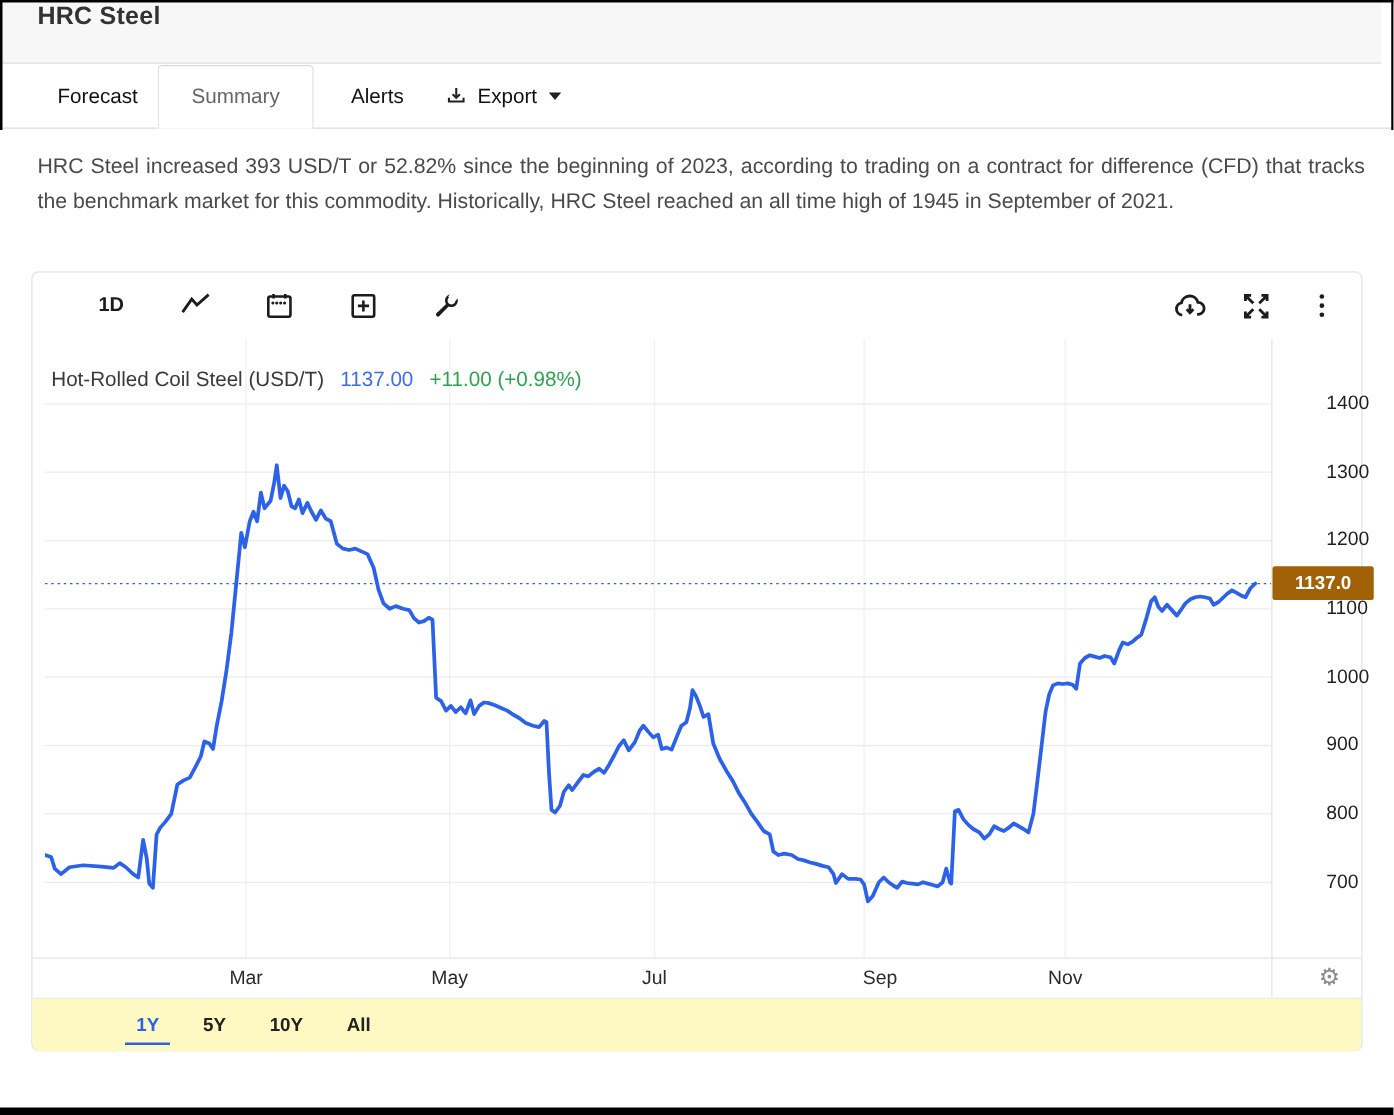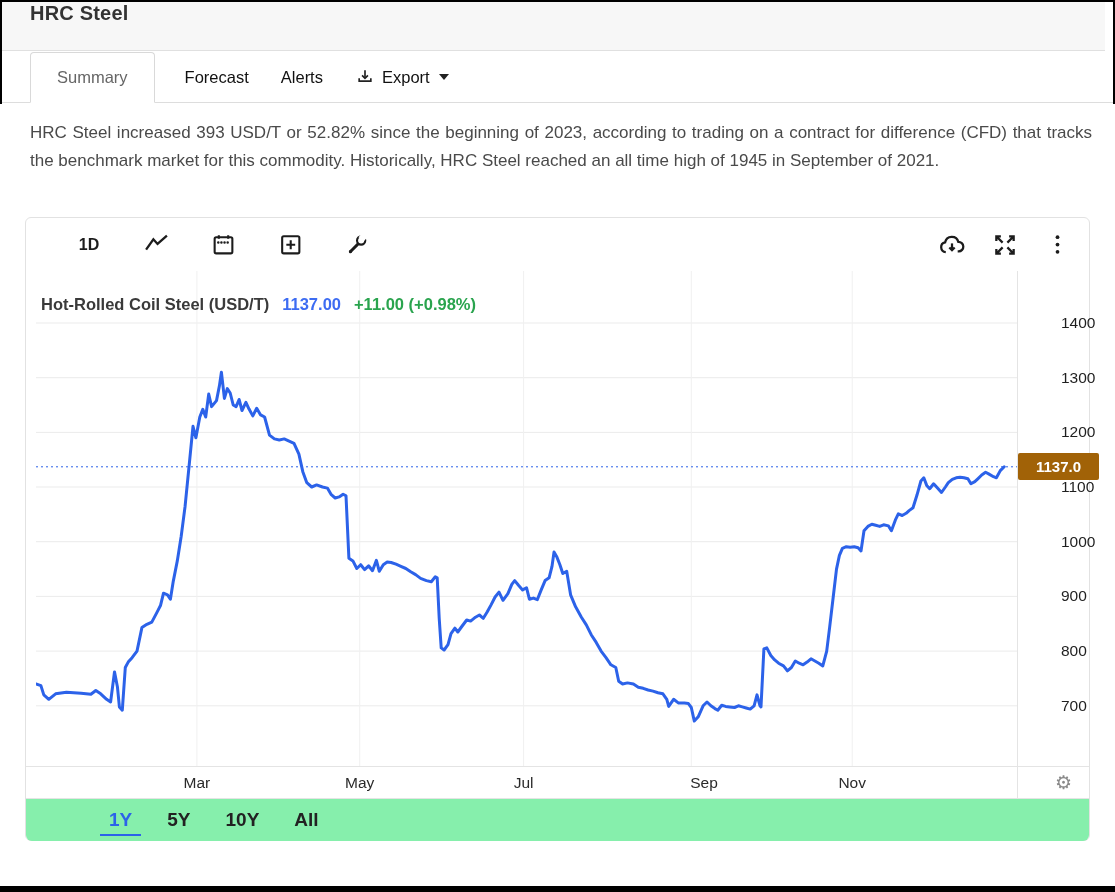--- a/index.html
+++ b/index.html
@@ -45,51 +45,51 @@
   .tb-right .tb-btn + .tb-btn { margin-left:24px; }
 
   
   .chart-body { position:relative; width:1063px; height:527px; }
   .plot-svg { position:absolute; left:10px; top:0; }
   .gl  { stroke:#ebebeb; stroke-width:1; }
   .glv { stroke:#f0f0f0; stroke-width:1; }
   .dot { stroke:#2c62e9; stroke-width:1; stroke-dasharray:2 3; }
   .pl  { fill:none; stroke:#2c62e9; stroke-width:3; stroke-linejoin:round; stroke-linecap:round; }
   .axis-v { position:absolute; left:991px; top:0; width:1px; height:527px; background:#e4e4e4; }
-  .legend { position:absolute; left:15px; top:24px; font-size:16.5px; display:flex; gap:13px; white-space:nowrap; z-index:5;font-weight:bold; }
+  .legend { position:absolute; left:15px; top:24px; font-size:16.5px; display:flex; gap:13px; white-space:nowrap; z-index:5; }
   .legend .nm { color:#3a3a3a; }
   .legend .pr { color:#3d6cf2; }
   .legend .ch { color:#2aa44e; }
   .ylab { position:absolute; left:1003px; font-size:15.5px; color:#1f1f1f; z-index:2;margin-left:32px; }
   .price-tag { position:absolute; left:992px; width:81px; height:27px; background:#a16207; color:#fff; font-size:15px; font-weight:bold; display:flex; align-items:center; justify-content:center; border-radius:2px; z-index:6; }
   .x-axis { position:absolute; left:0; top:495px; width:1063px; height:32px; border-top:1px solid #e4e4e4; }
   .xlab { position:absolute; top:7px; transform:translateX(-50%); font-size:15.5px; color:#2a2a2a; }
   .gear { position:absolute; right:17px; top:4px; font-size:19px; color:#8a8a8a; cursor:pointer; line-height:24px; }
 
   
-  .range-row { position:absolute; left:0; top:580px; width:1063px; height:43px; background:#86efac; border-top:1px solid #e4e4e4; border-radius:0 0 6px 6px; display:flex; align-items:center; padding-left:72px; font-size:19px; font-weight:bold; }
+  .range-row { position:absolute; left:0; top:580px; width:1063px; height:43px; background:#fef9c3; border-top:1px solid #e4e4e4; border-radius:0 0 6px 6px; display:flex; align-items:center; padding-left:72px; font-size:15px; font-weight:bold; }
   .range-opt { position:relative; color:#222; padding:0 11px; height:100%; display:flex; align-items:center; cursor:pointer; margin-right:13px; }
   .range-opt.active { color:#2c62e9; }
   .range-opt.active::after { content:""; position:absolute; left:2px; right:2px; bottom:5px; height:2px; background:#2c62e9; }
 </style>
 </head>
 <body>
 
 <div class="frame">
 
   <div class="header">
     <div class="title">HRC Steel</div>
   </div>
 
   <div class="tabs">
+    <div class="tab">
+        <span>Forecast</span>
+      </div>
     <div class="tab active">
         <span>Summary</span>
-      </div>
-    <div class="tab">
-        <span>Forecast</span>
       </div>
     <div class="tab">
         <span>Alerts</span>
       </div>
     <div class="tab export">
       <span>
         <svg width="20" height="20" viewBox="0 0 24 24" fill="none" stroke="#222" stroke-width="2">
             <path d="M12 4 v9"></path>
             <path d="M8.5 10 L12 13.5 L15.5 10"></path>
             <path d="M5 13.5 v3.5 h14 v-3.5"></path>

